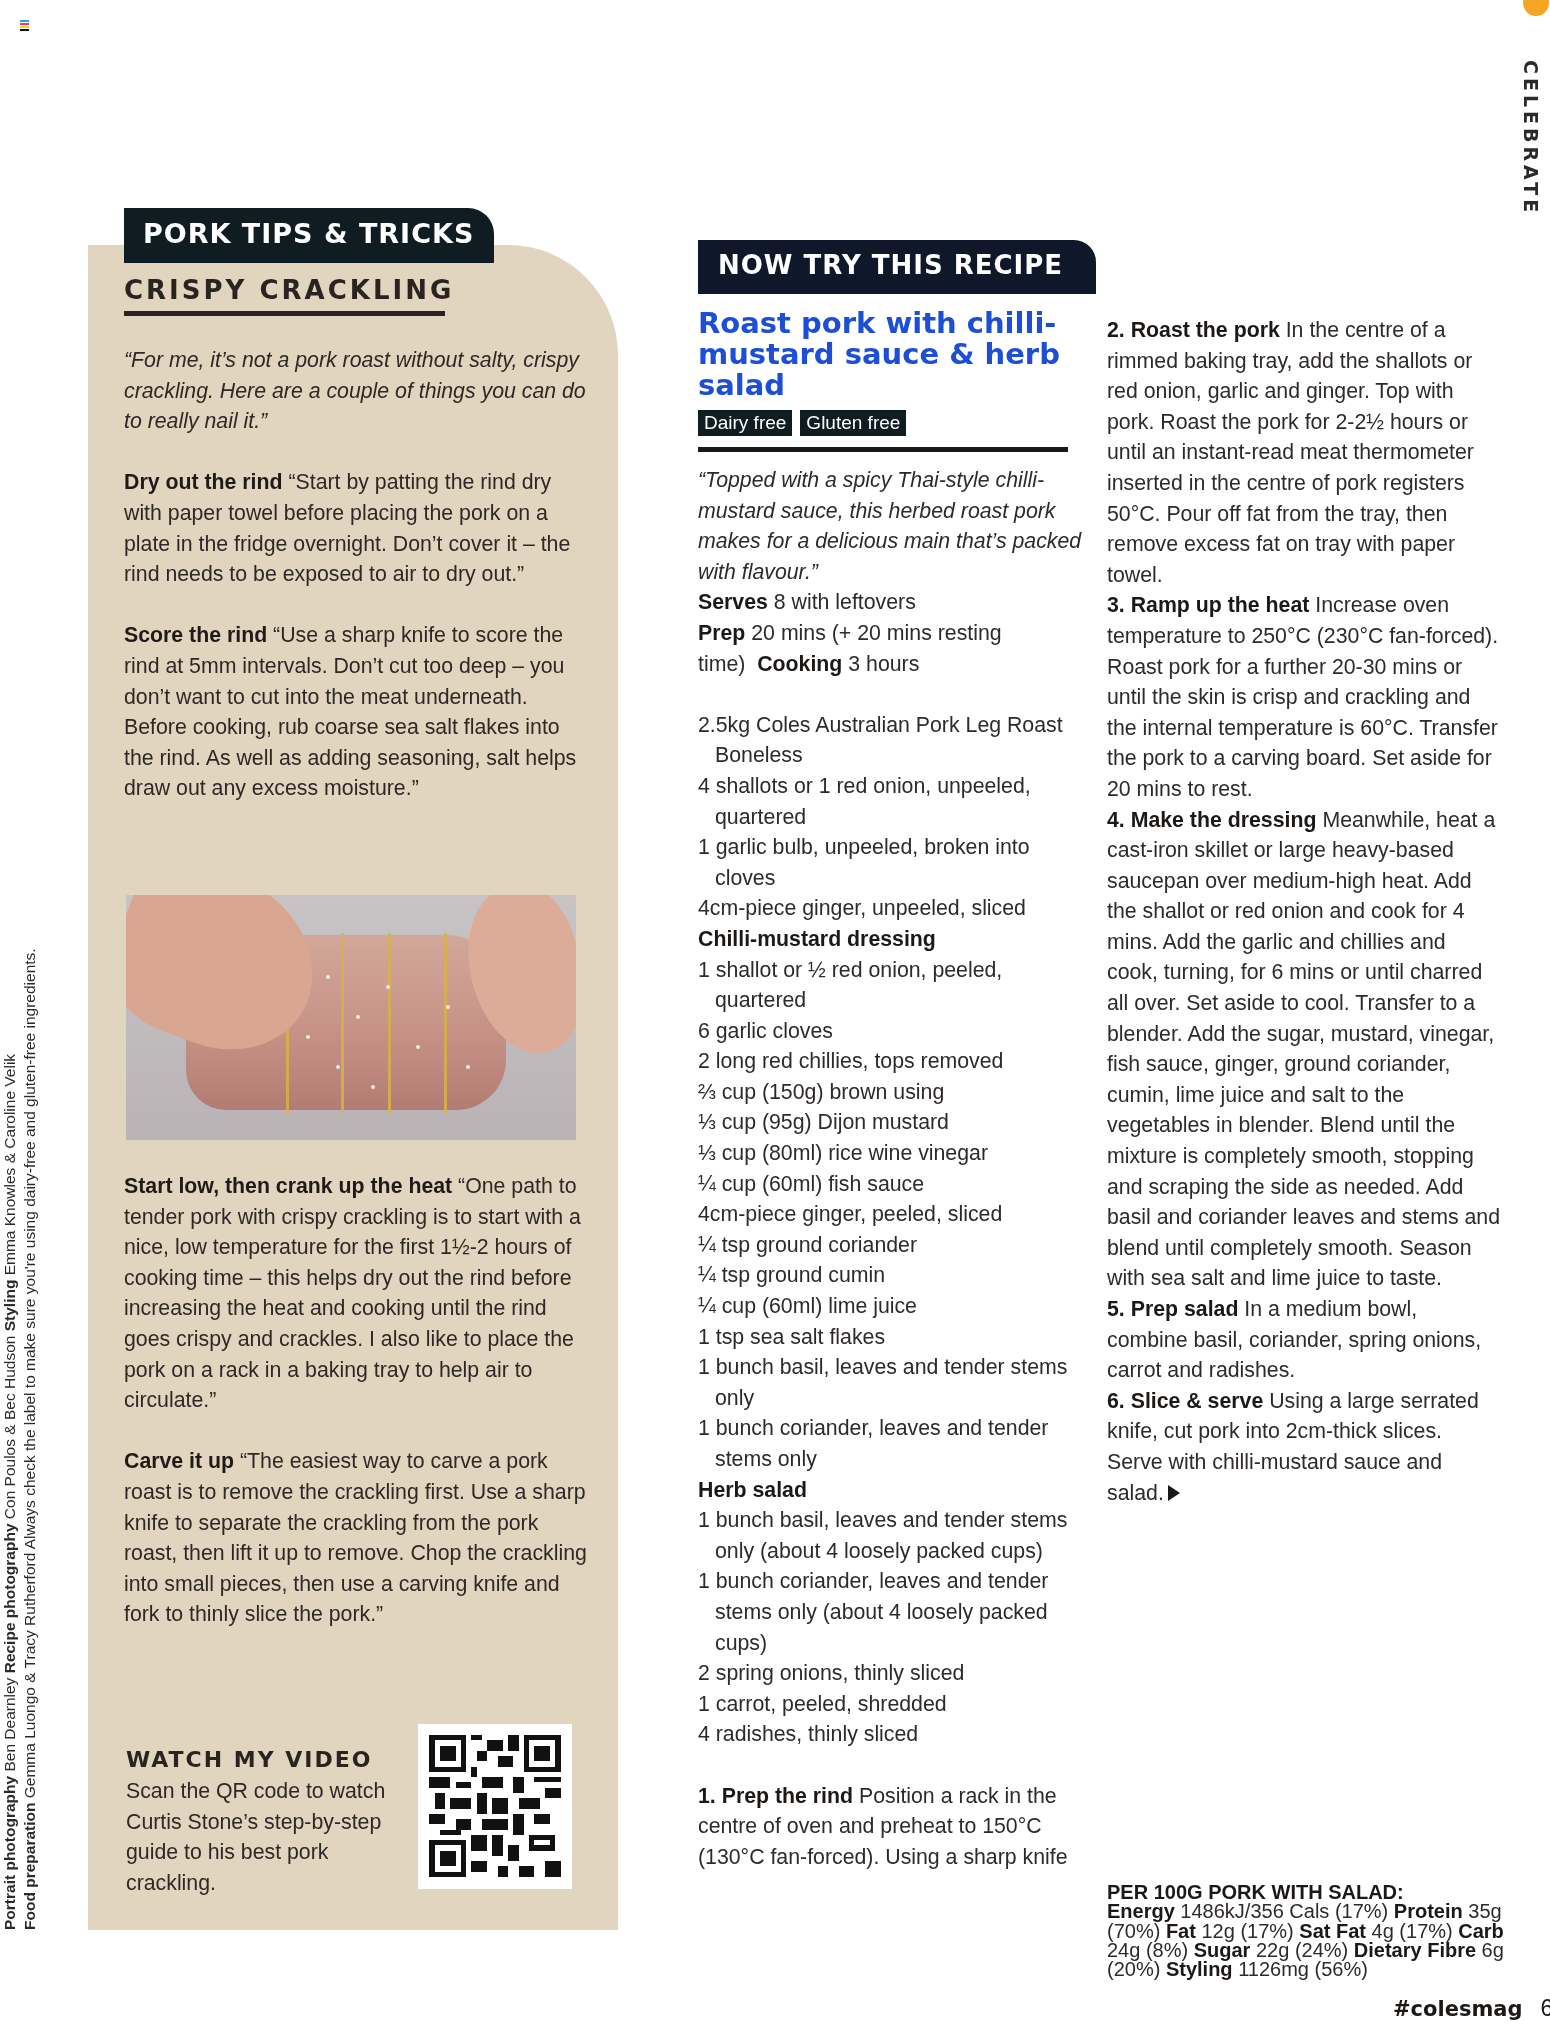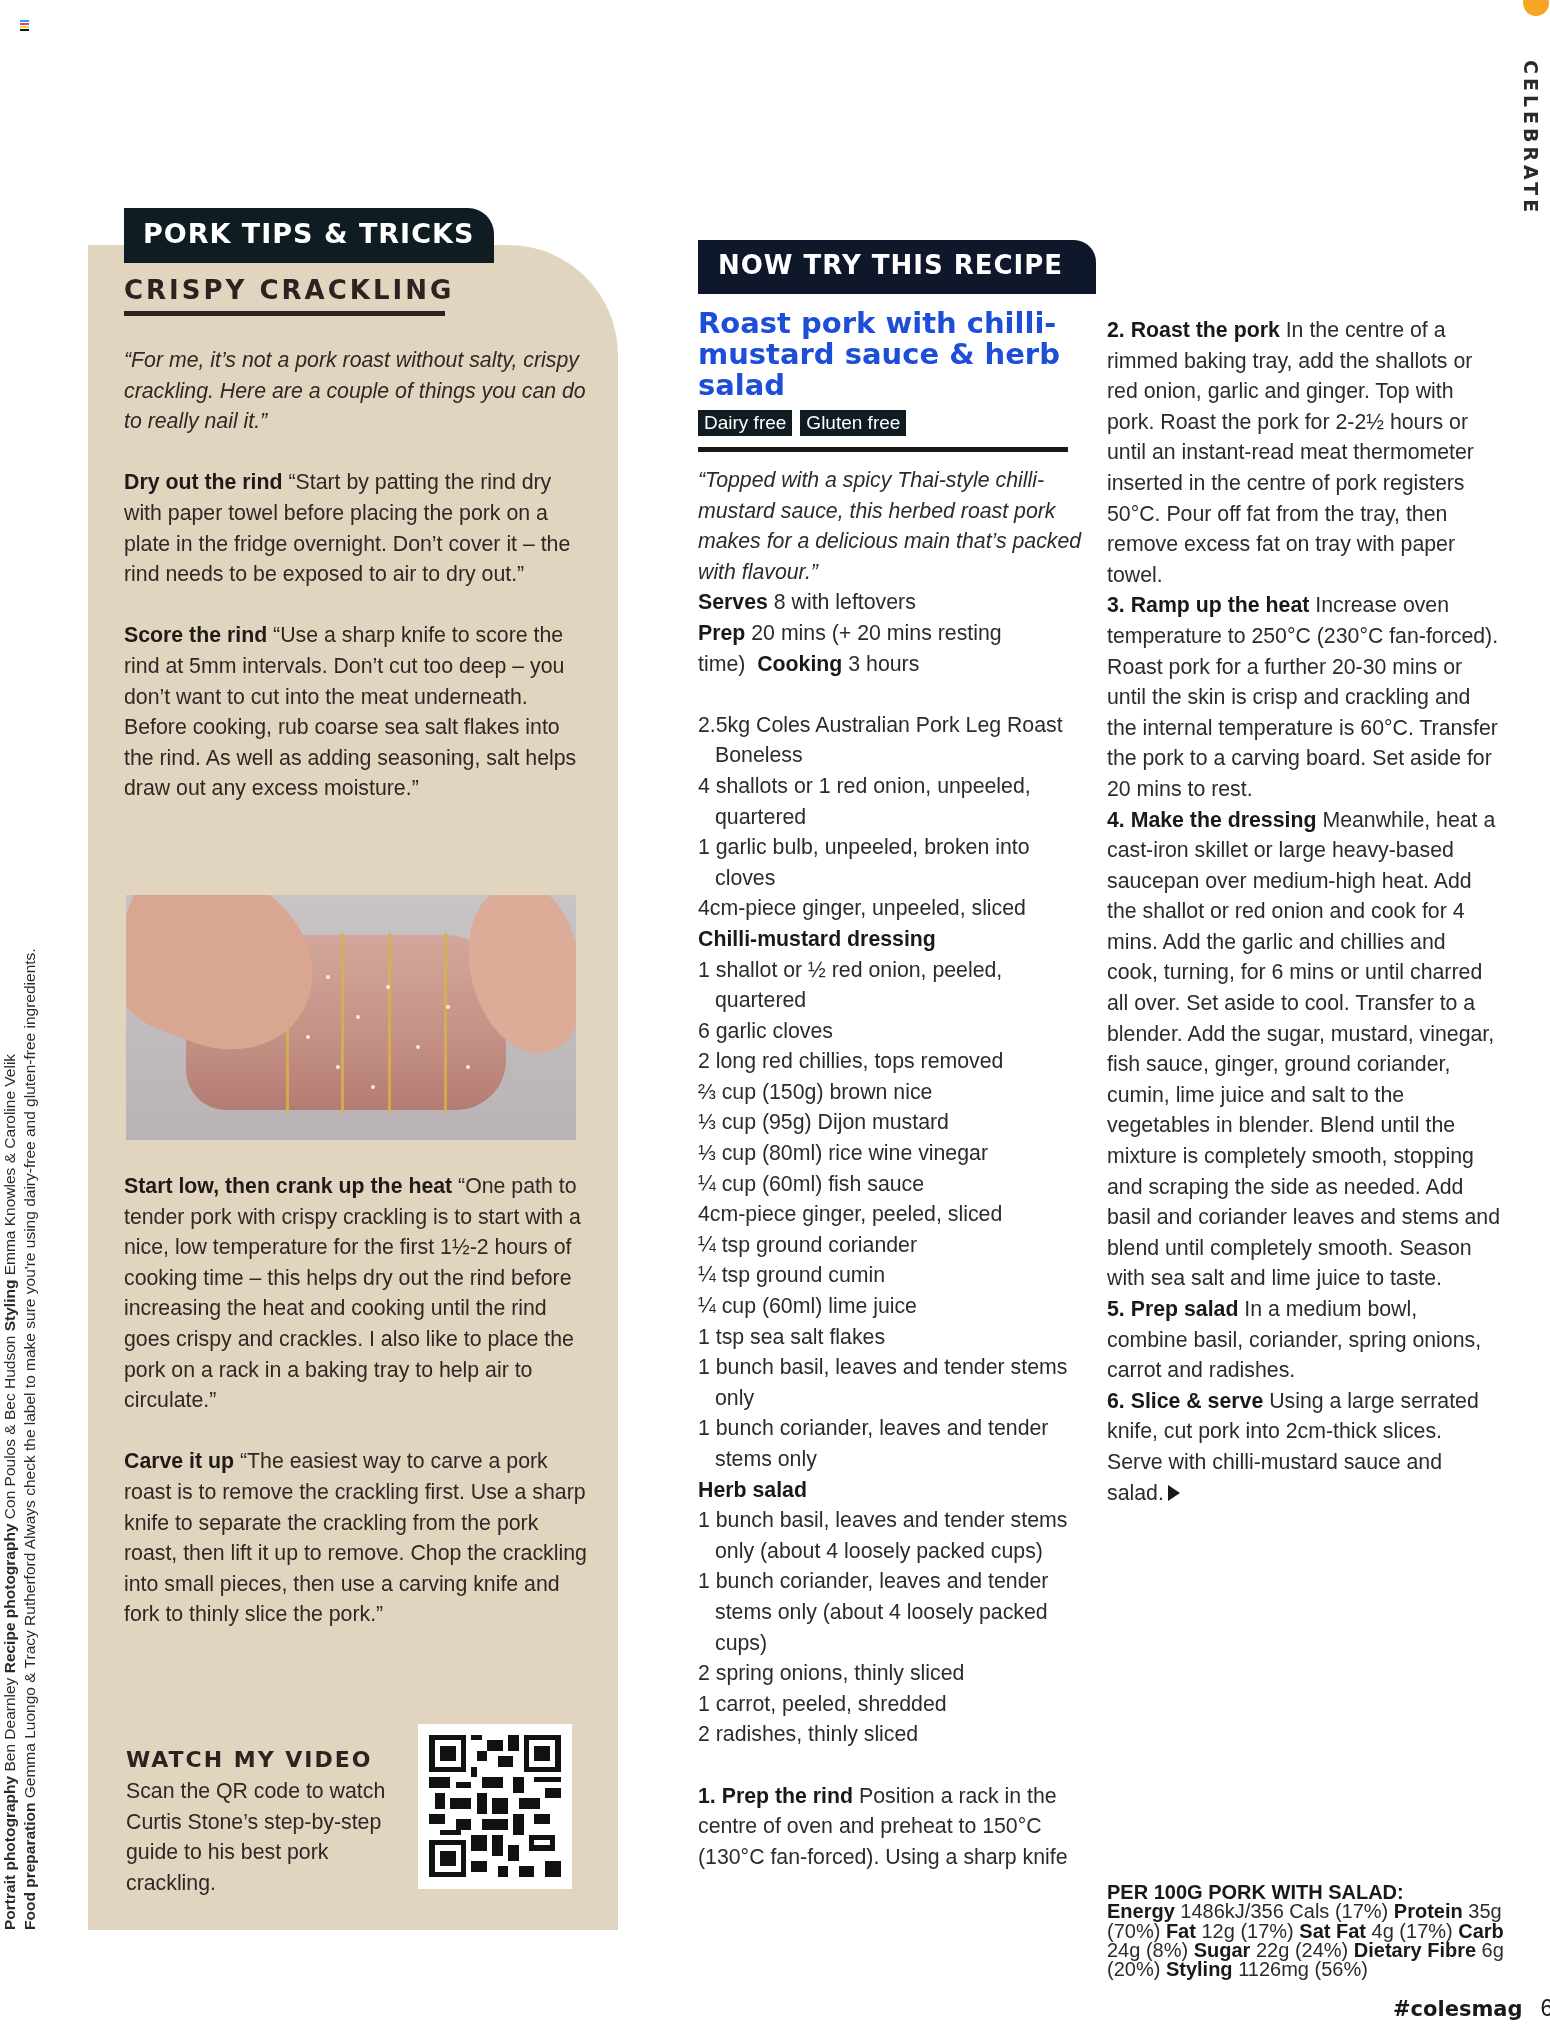--- a/index.html
+++ b/index.html
@@ -192,37 +192,37 @@
   <div><b>Prep</b><span> 20 mins (+ 20 mins resting time)&nbsp;&nbsp;</span><b>Cooking</b><span> 3 hours</span></div>
   <div class="gap"></div>
   <div class="ing">2.5kg Coles Australian Pork Leg Roast Boneless</div>
   <div class="ing">4 shallots or 1 red onion, unpeeled, quartered</div>
   <div class="ing">1 garlic bulb, unpeeled, broken into cloves</div>
   <div class="ing">4cm-piece ginger, unpeeled, sliced</div>
   <div class="ing-head">Chilli-mustard dressing</div>
   <div class="ing">1 shallot or ½ red onion, peeled, quartered</div>
   <div class="ing">6 garlic cloves</div>
   <div class="ing">2 long red chillies, tops removed</div>
-  <div class="ing">⅔ cup (150g) brown nice</div>
+  <div class="ing">⅔ cup (150g) brown using</div>
   <div class="ing">⅓ cup (95g) Dijon mustard</div>
   <div class="ing">⅓ cup (80ml) rice wine vinegar</div>
   <div class="ing">¼ cup (60ml) fish sauce</div>
   <div class="ing">4cm-piece ginger, peeled, sliced</div>
   <div class="ing">¼ tsp ground coriander</div>
   <div class="ing">¼ tsp ground cumin</div>
   <div class="ing">¼ cup (60ml) lime juice</div>
   <div class="ing">1 tsp sea salt flakes</div>
   <div class="ing">1 bunch basil, leaves and tender stems only</div>
   <div class="ing">1 bunch coriander, leaves and tender stems only</div>
   <div class="ing-head">Herb salad</div>
   <div class="ing">1 bunch basil, leaves and tender stems only (about 4 loosely packed cups)</div>
   <div class="ing">1 bunch coriander, leaves and tender stems only (about 4 loosely packed cups)</div>
   <div class="ing">2 spring onions, thinly sliced</div>
   <div class="ing">1 carrot, peeled, shredded</div>
-  <div class="ing">2 radishes, thinly sliced</div>
+  <div class="ing">4 radishes, thinly sliced</div>
   <div class="gap"></div>
   <div><b>1. Prep the rind</b><span> Position a rack in the centre of oven and preheat to 150°C (130°C fan-forced). Using a sharp knife</span></div>
 </div>
 
 <div class="right-col">
   <div><b>2. Roast the pork</b><span> In the centre of a rimmed baking tray, add the shallots or red onion, garlic and ginger. Top with pork. Roast the pork for 2-2½ hours or until an instant-read meat thermometer inserted in the centre of pork registers 50°C. Pour off fat from the tray, then remove excess fat on tray with paper towel.</span></div>
   <div><b>3. Ramp up the heat</b><span> Increase oven temperature to 250°C (230°C fan-forced). Roast pork for a further 20-30 mins or until the skin is crisp and crackling and the internal temperature is 60°C. Transfer the pork to a carving board. Set aside for 20 mins to rest.</span></div>
   <div><b>4. Make the dressing</b><span> Meanwhile, heat a cast-iron skillet or large heavy-based saucepan over medium-high heat. Add the shallot or red onion and cook for 4 mins. Add the garlic and chillies and cook, turning, for 6 mins or until charred all over. Set aside to cool. Transfer to a blender. Add the sugar, mustard, vinegar, fish sauce, ginger, ground coriander, cumin, lime juice and salt to the vegetables in blender. Blend until the mixture is completely smooth, stopping and scraping the side as needed. Add basil and coriander leaves and stems and blend until completely smooth. Season with sea salt and lime juice to taste.</span></div>
   <div><b>5. Prep salad</b><span> In a medium bowl, combine basil, coriander, spring onions, carrot and radishes.</span></div>
   <div><b>6. Slice &amp; serve</b><span> Using a large serrated knife, cut pork into 2cm-thick slices. Serve with chilli-mustard sauce and salad.</span><span class="arrow"></span></div>

